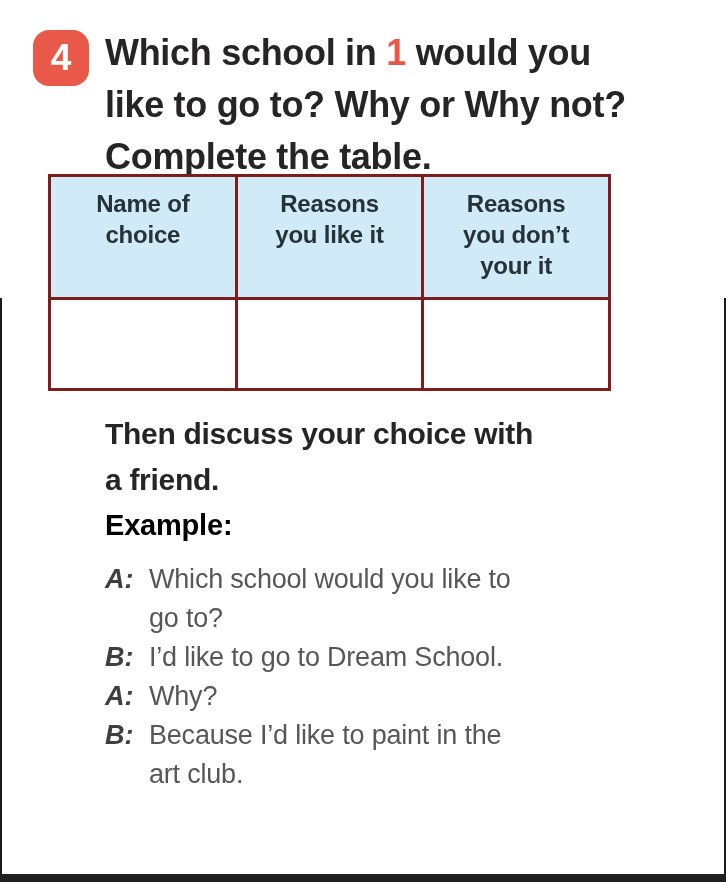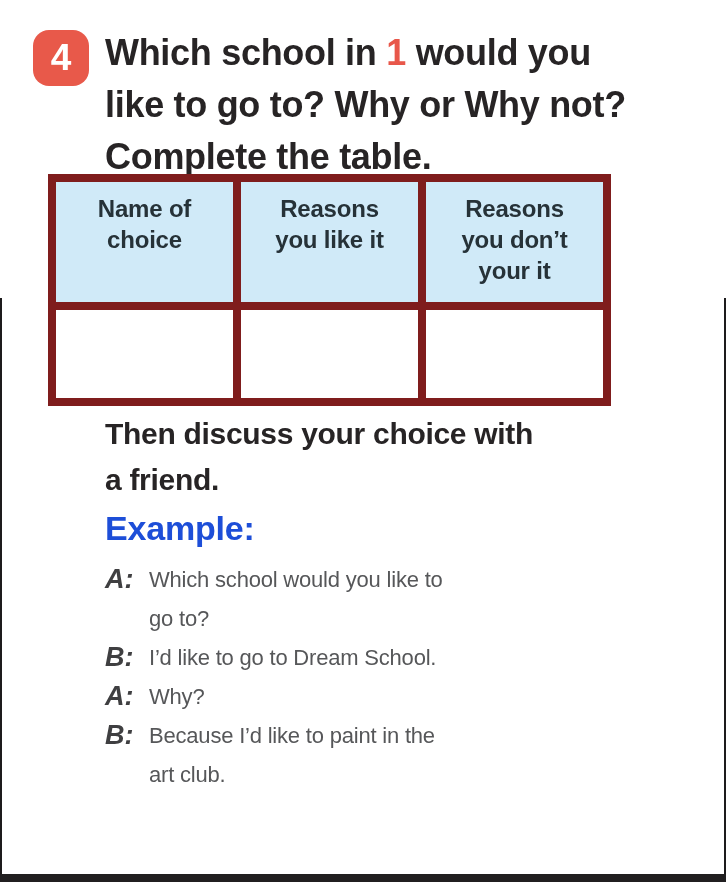--- a/index.html
+++ b/index.html
@@ -29,51 +29,51 @@
     color:#272425;font-size:36px;font-weight:700;
     line-height:52px;letter-spacing:-0.3px;margin:0;
   }
   .heading .num{color:#e8574a;}
 
   
   .tbl{
     position:absolute;left:48px;top:174px;
     border-collapse:collapse;table-layout:fixed;width:563px;
   }
-  .tbl th,.tbl td{border:8px solid #7f1d1d;}
+  .tbl th,.tbl td{border:3px solid #7f1d1d;}
   .tbl th{
     background:#d0eaf8;height:108px;vertical-align:top;
     padding-top:11px;
     color:#263238;font-size:24px;font-weight:700;line-height:31px;
     text-align:center;letter-spacing:-0.2px;
   }
   .tbl td{height:86px;background:#ffffff;}
 
   
   .followup{
     position:absolute;left:105px;top:411px;width:560px;
     color:#272425;font-size:30px;font-weight:700;
     line-height:46px;letter-spacing:-0.3px;
   }
 
   
   .example-label{
     position:absolute;left:105px;top:509px;
-    color:#1d4ed8;font-size:34px;font-weight:700;letter-spacing:-0.2px;
+    color:#000000;font-size:29px;font-weight:700;letter-spacing:-0.2px;
   }
   .dialogue{
     position:absolute;left:105px;top:560px;width:560px;
   }
   .dlg-item{display:flex;align-items:flex-start;}
   .spk{
     flex:0 0 44px;
     color:#3f3f41;font-size:27px;font-weight:700;font-style:italic;
     line-height:39px;
   }
-  .dlg-text{flex:1;color:#565759;font-size:22px;font-weight:400;line-height:39px;letter-spacing:-0.2px;}
+  .dlg-text{flex:1;color:#565759;font-size:27px;font-weight:400;line-height:39px;letter-spacing:-0.2px;}
   .dlg-ln{display:block;}
 </style>
 </head>
 <body>
 
 <div class="page">
 
   <div class="badge">
     <span>4</span>
   </div>

